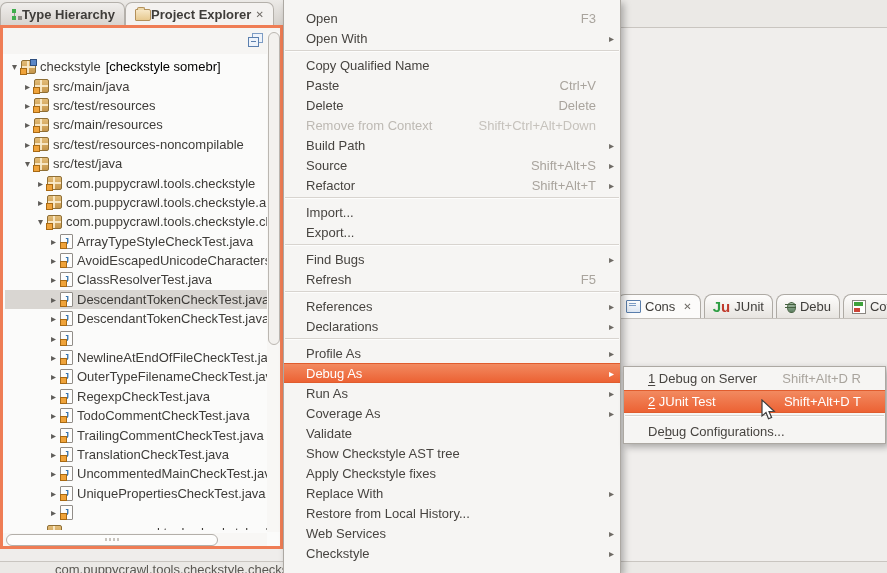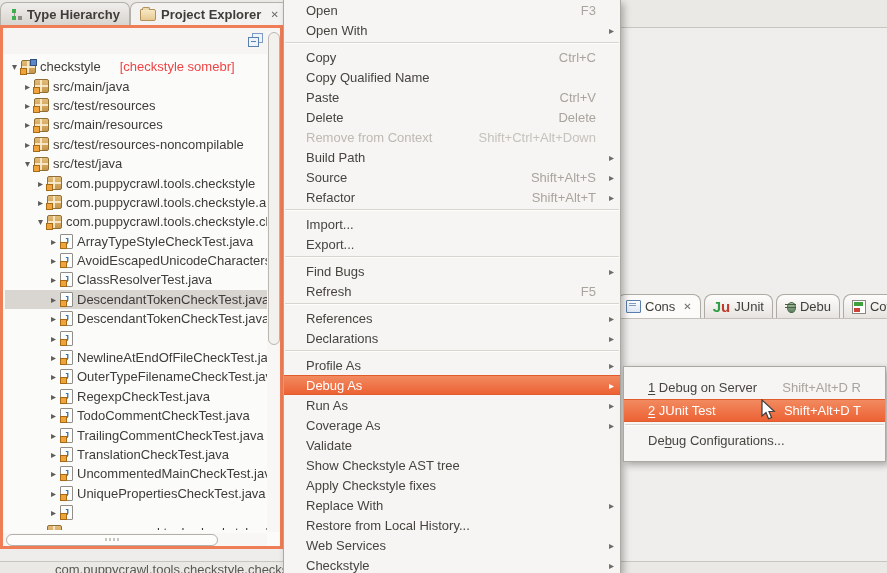--- a/index.html
+++ b/index.html
@@ -16,62 +16,62 @@
   
   #bottom-tabs{left:617px;top:293px;width:270px;height:25px;display:flex;align-items:flex-end;border-bottom:1px solid #c4c0bb;z-index:1}
   .btab{display:flex;align-items:center;gap:4px;padding:0 8px;height:23px;border:1px solid #aeaaa4;border-bottom:none;
         border-radius:8px 8px 0 0;background:linear-gradient(#fefdfc,#e7e4e0);color:#3f3d3a;margin-right:3px;white-space:nowrap}
   .btab.active{background:#fcfbfa}
   .tclose{font-size:10px;color:#6f6b66;margin-left:4px}
 
   
   #explorer{left:0;top:0;width:283px;height:561px}
   #explorer-tabs{height:25px;display:flex;background:linear-gradient(#eceae7,#d5d1cc)}
-  .etab{display:flex;align-items:center;gap:5px;padding:0 9px;margin-top:2px;border:1px solid #b4b0aa;border-bottom:none;
+  .etab{display:flex;align-items:center;padding:0 9px;margin-top:2px;border:1px solid #b4b0aa;border-bottom:none;
         border-radius:7px 7px 0 0;background:linear-gradient(#f0eeec,#d8d4cf);font-weight:bold;color:#3f3d3a;white-space:nowrap}
   .etab.active{background:#f4f2f0}
   #panel-body{position:absolute;top:25px;left:0;right:0;bottom:12px;border:3px solid #ef7d55;background:#fbfbfa;overflow:hidden}
   #ptoolbar{position:relative;height:26px;background:#f6f5f3}
   #collapse-all{position:absolute;right:16px;top:4px;width:18px;height:16px;position:absolute}
   .ca-ic{position:relative;width:18px;height:16px;display:inline-block}
   .ca-ic::before{content:'';position:absolute;left:6px;top:1px;width:9px;height:8px;border:1px solid #7d9cc4;background:#eef3fa}
   .ca-ic::after{content:'';position:absolute;left:2px;top:5px;width:9px;height:8px;border:1px solid #5b7fae;background:#eef3fa;
                 background-image:linear-gradient(to bottom,transparent 3px,#5b7fae 3px,#5b7fae 4px,transparent 4px);
                 background-size:5px 100%;background-repeat:no-repeat;background-position:2px 0}
   #tree{position:absolute;top:26px;left:0;right:13px;bottom:16px;overflow:hidden;padding:3px 0 0 2px}
   .trow{height:19.4px;display:flex;align-items:center;white-space:nowrap;color:#3e3c39}
   .trow.sel{background:#d9d6d2}
   .tw{width:13px;flex:0 0 13px;text-align:center;color:#5f5d59;font-size:10px}
   .tlabel{margin-left:4px}
-  .tdec{margin-left:19px;color:#ef4444}
+  .tdec{margin-left:5px;color:#000000}
 
   
   #hscroll{position:absolute;left:0;right:13px;bottom:0;height:13px;background:#f8f7f5}
   #hthumb{position:absolute;left:3px;top:1px;width:210px;height:10px;border-radius:6px;background:#fdfdfc;border:1px solid #b3afa9}
   #hthumb::after{content:'';position:absolute;left:50%;top:3px;width:14px;height:3px;margin-left:-7px;
                  background-image:linear-gradient(to right,#c8c4be 2px,transparent 2px);background-size:4px 100%}
   #vscroll{position:absolute;right:0;top:3px;bottom:14px;width:13px;background:#f8f7f5}
   #vthumb{position:absolute;left:1px;top:1px;width:10px;height:62%;border-radius:6px;background:#f3f1ee;border:1px solid #bbb7b1}
 
   #status-text{left:55px;top:562px;height:11px;overflow:hidden;color:#5a5752;white-space:nowrap;z-index:2}
 
   
   #menu{left:283px;top:0;width:338px;height:573px;background:#f6f5f3;border-left:1px solid #aca8a2;border-right:1px solid #aca8a2;
-        box-shadow:3px 3px 7px rgba(0,0,0,.28);padding-top:0;z-index:5;box-sizing:border-box}
+        box-shadow:3px 3px 7px rgba(0,0,0,.28);padding-top:8px;z-index:5;box-sizing:border-box}
   .mi{height:20px;display:flex;align-items:center;padding:0 6px 0 22px;color:#474440}
   .mi .mlabel{white-space:nowrap}
   .msc{margin-left:auto;color:#a9a49d;padding-right:5px;white-space:nowrap}
   .marr{width:13px;flex:0 0 13px;color:#6f6b65;font-size:10px;text-align:right}
   .mi.hl{background:linear-gradient(#f28a60,#ec6234);border-top:1px solid #e05c2d;border-bottom:1px solid #e05c2d;height:18px;color:#fff}
   .mi.hl .msc,.mi.hl .marr{color:#fff}
   .mi.dis{color:#bdb9b3}.mi.dis .msc{color:#c6c2bc}
   .msep{height:7px;position:relative}
   .msep::after{content:'';position:absolute;left:1px;right:1px;top:2px;border-top:1px solid #d8d4cf;border-bottom:1px solid #fdfdfc}
   #submenu{left:623px;top:366px;width:263px;background:#f6f5f3;border:1px solid #aca8a2;box-shadow:3px 3px 7px rgba(0,0,0,.3);
-           padding:9px 0;z-index:10;box-sizing:border-box}
+           padding:0 0;z-index:10;box-sizing:border-box}
   #submenu .mi{height:23px;padding-left:24px}
   #submenu .mi.hl{height:21px}
   #submenu u{text-underline-offset:2px}
 
   
   .ic{display:inline-block;flex:0 0 auto;position:relative}
   .ic-crate{width:13px;height:12px;border:1px solid #8f6f35;border-radius:2px;
     background-image:linear-gradient(to right,transparent 5px,rgba(250,236,205,.9) 5px,rgba(250,236,205,.9) 7px,transparent 7px),
                      linear-gradient(to bottom,transparent 5px,rgba(250,236,205,.9) 5px,rgba(250,236,205,.9) 7px,transparent 7px),
                      linear-gradient(#e3bc77,#c5964b)}
@@ -286,25 +286,20 @@
       <span class="msc">F3</span>
       <span class="marr"></span>
     </div>
     <div class="mi">
       <span class="mlabel">Open With</span>
       <span class="msc"></span>
       <span class="marr">▸</span>
     </div>
     <div class="msep"></div>
     <div class="mi">
-      <span class="mlabel">Copy</span>
-      <span class="msc">Ctrl+C</span>
-      <span class="marr"></span>
-    </div>
-    <div class="mi">
       <span class="mlabel">Copy Qualified Name</span>
       <span class="msc"></span>
       <span class="marr"></span>
     </div>
     <div class="mi">
       <span class="mlabel">Paste</span>
       <span class="msc">Ctrl+V</span>
       <span class="marr"></span>
     </div>
     <div class="mi">

